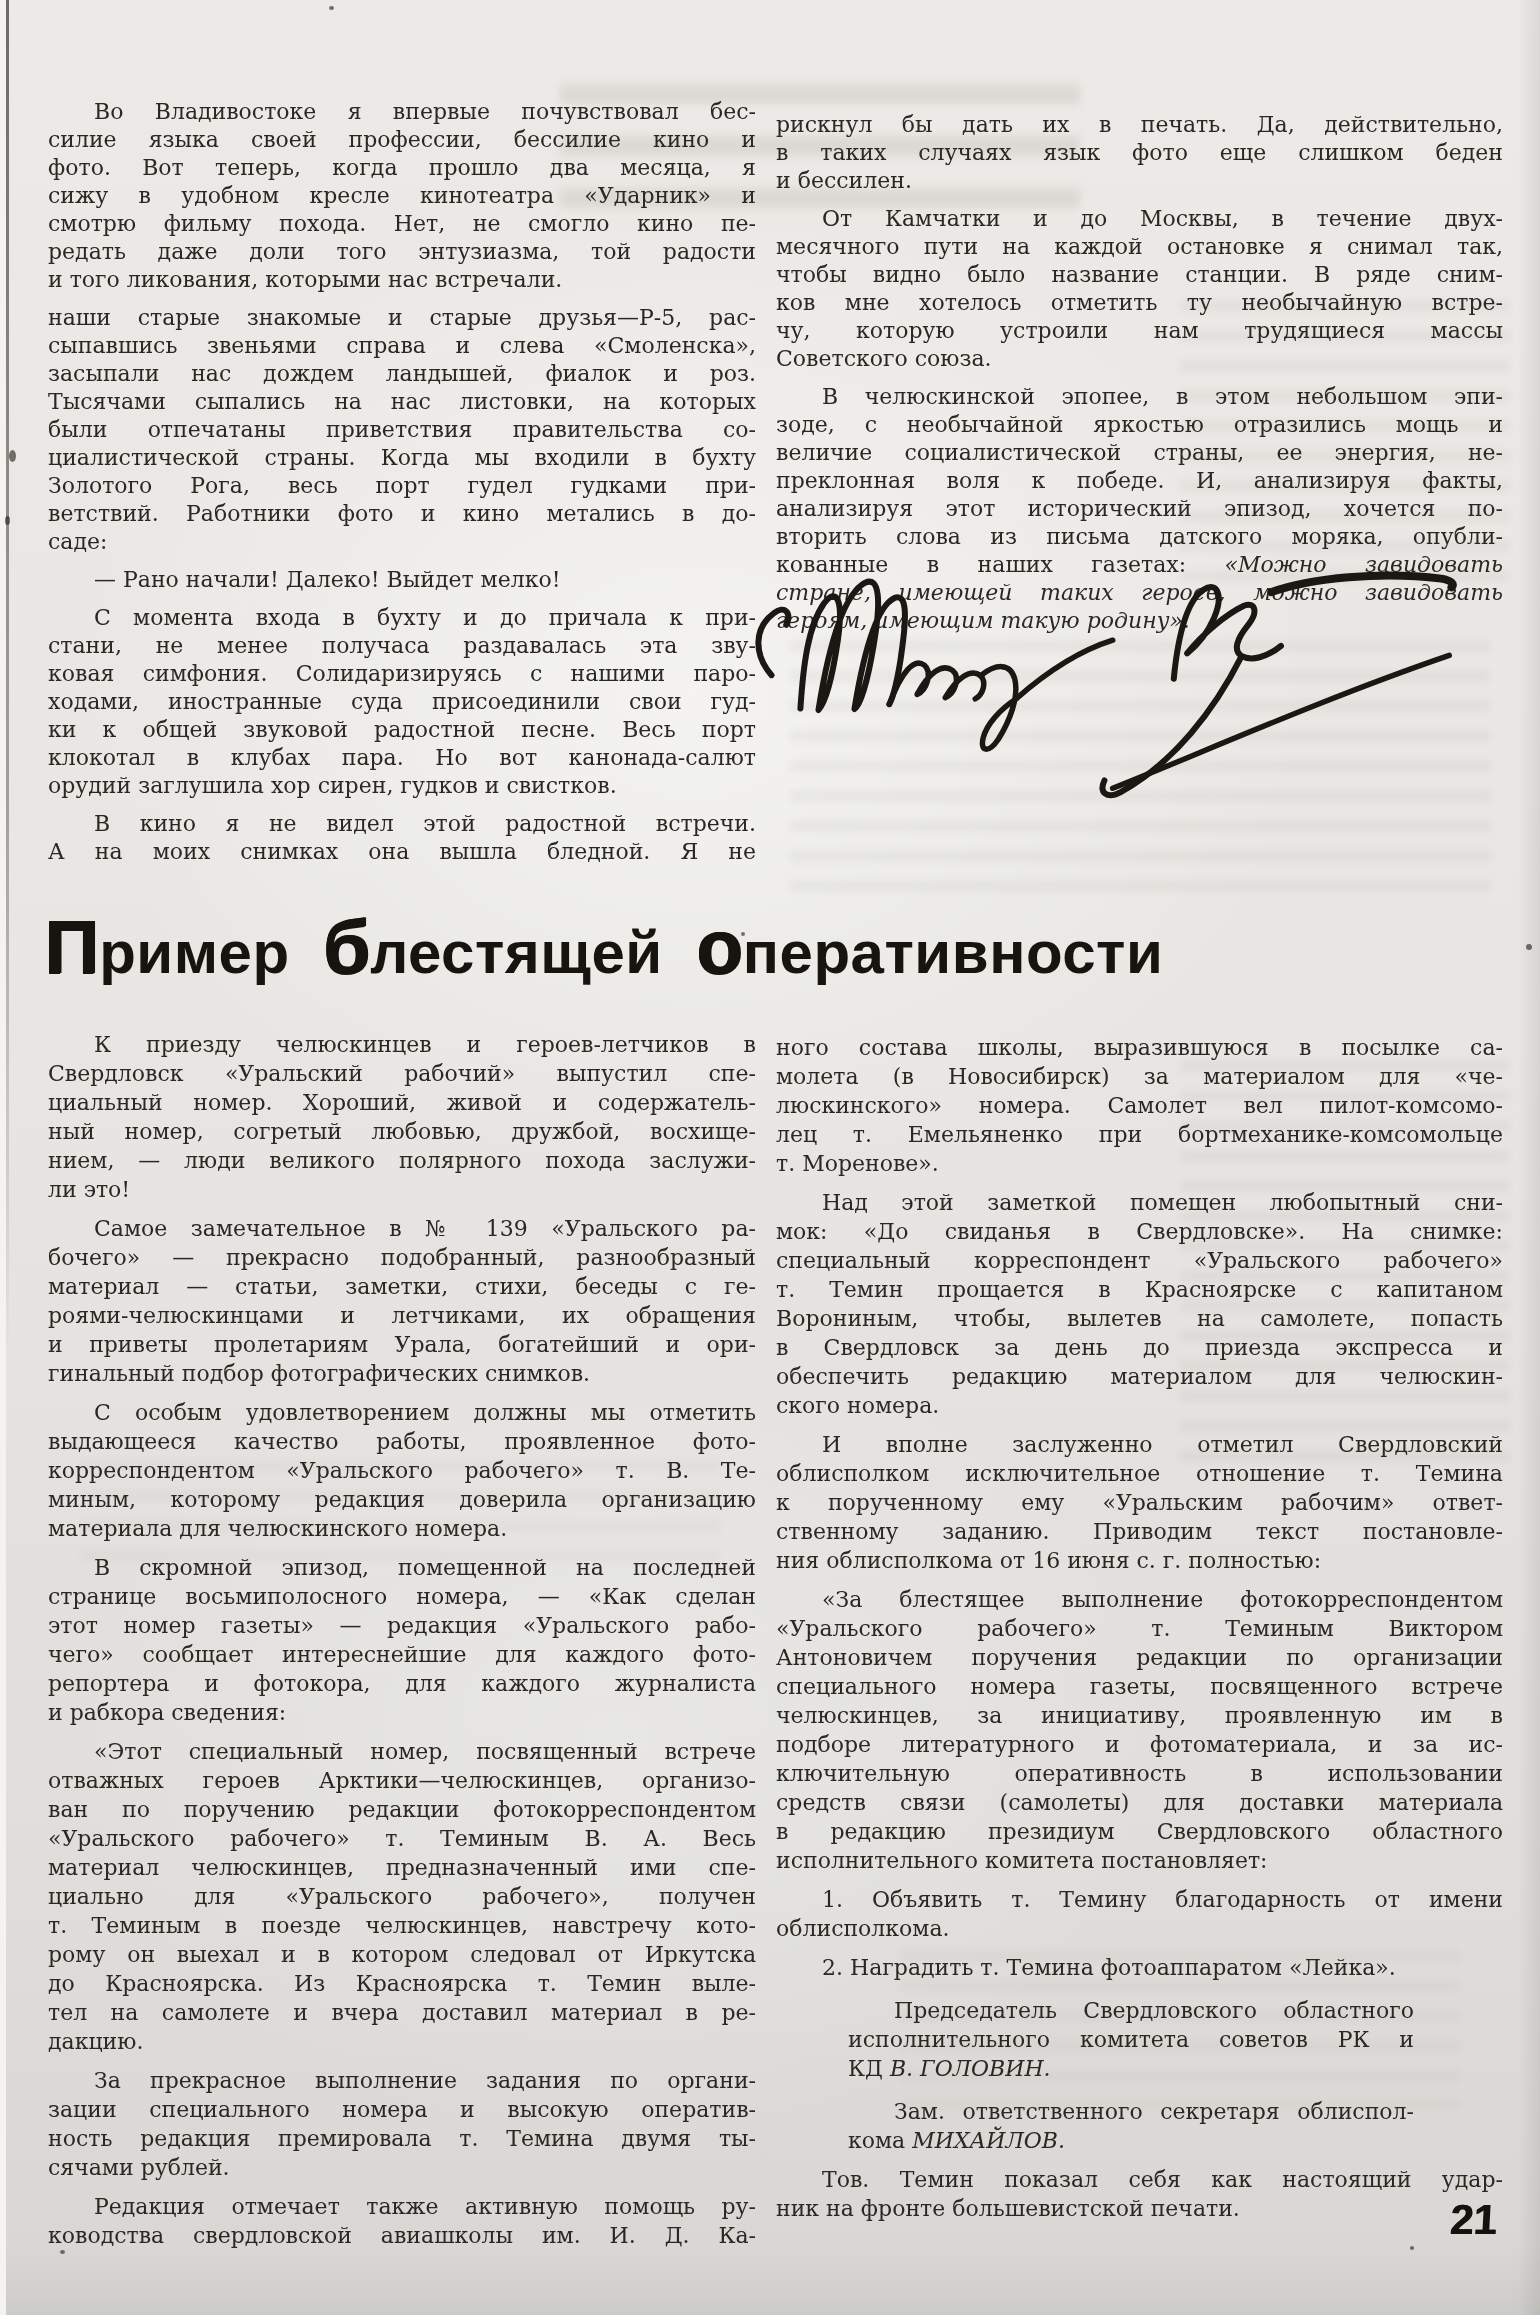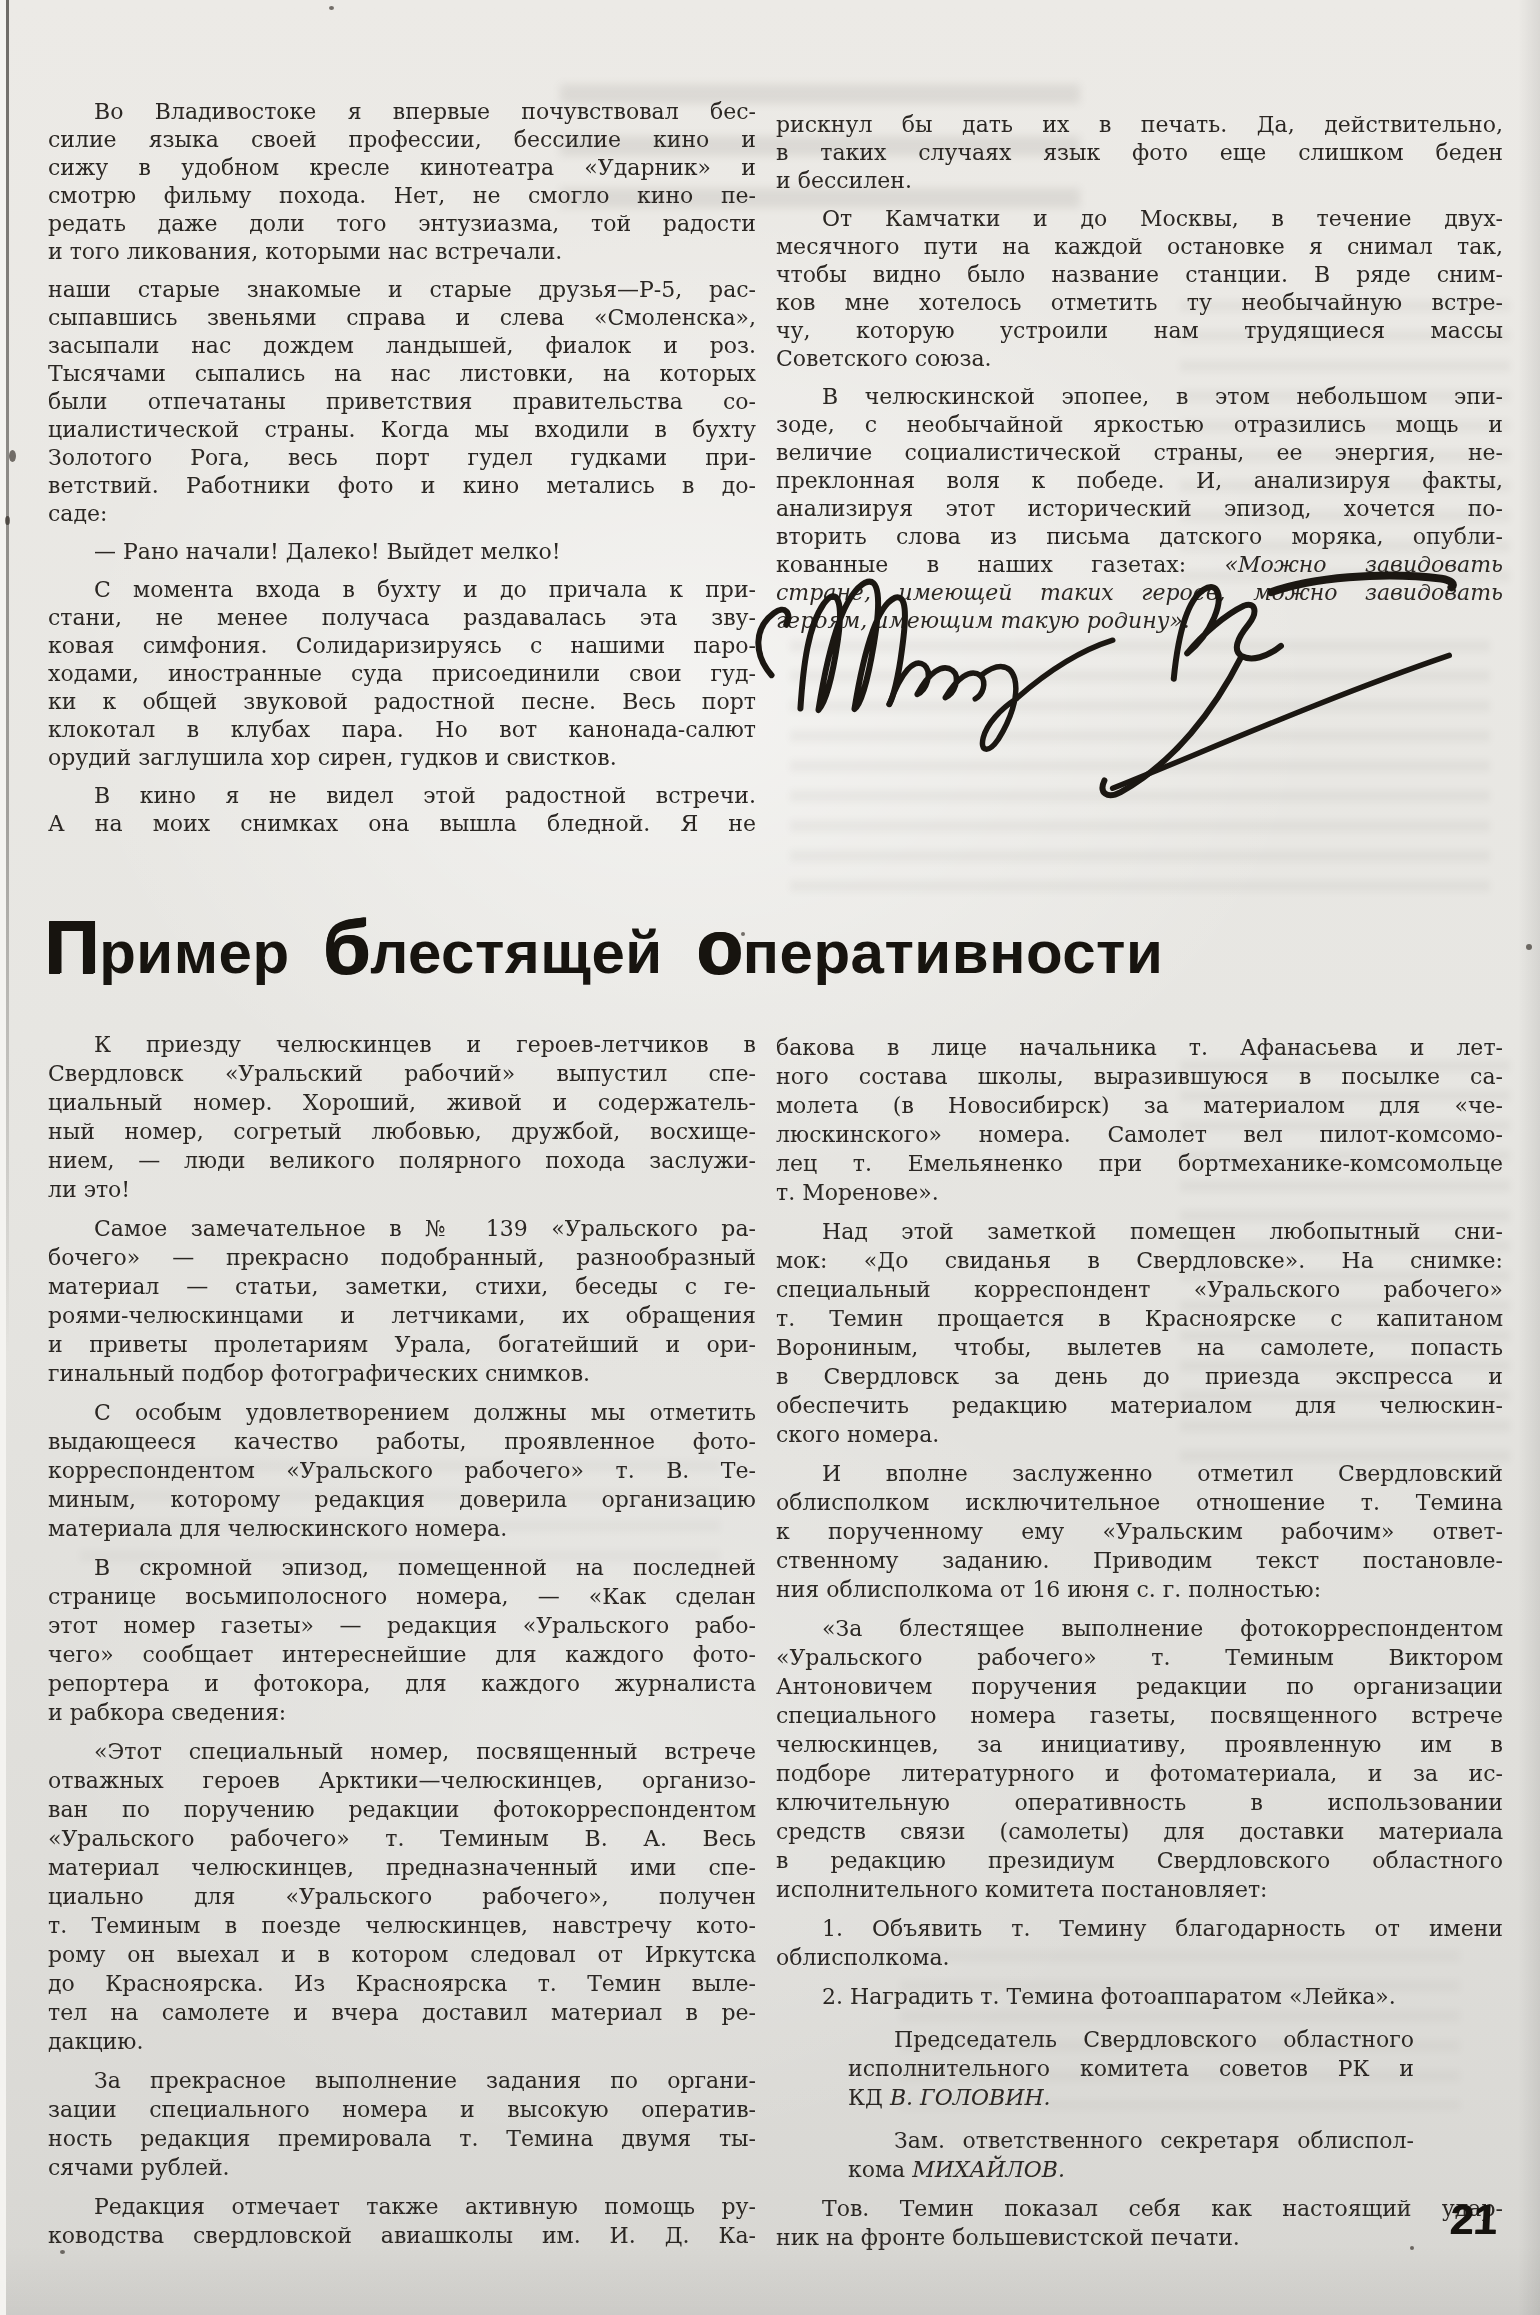--- a/index.html
+++ b/index.html
@@ -81,20 +81,21 @@
   <div class="sp" style="left:1526px;top:944px;width:6px;height:6px;"></div>
   <div class="sp" style="left:741px;top:932px;width:4px;height:4px;"></div>
   <div class="sp" style="left:60px;top:2250px;width:5px;height:4px;"></div>
   <div class="sp" style="left:1410px;top:2246px;width:4px;height:4px;"></div>
 
   <section class="article-top">
     <div class="col colA">
         <div class="para">
           <div class="line first"><span>Во Владивостоке я впервые почувствовал бес-</span></div>
           <div class="line"><span>силие языка своей профессии, бессилие кино и</span></div>
+          <div class="line"><span>фото. Вот теперь, когда прошло два месяца, я</span></div>
           <div class="line"><span>сижу в удобном кресле кинотеатра «Ударник» и</span></div>
           <div class="line"><span>смотрю фильму похода. Нет, не смогло кино пе-</span></div>
           <div class="line"><span>редать даже доли того энтузиазма, той радости</span></div>
           <div class="line end"><span>и того ликования, которыми нас встречали.</span></div>
         </div>
         <div class="para">
           <div class="line"><span>наши старые знакомые и старые друзья—Р-5, рас-</span></div>
           <div class="line"><span>сыпавшись звеньями справа и слева «Смоленска»,</span></div>
           <div class="line"><span>засыпали нас дождем ландышей, фиалок и роз.</span></div>
           <div class="line"><span>Тысячами сыпались на нас листовки, на которых</span></div>
@@ -215,21 +216,20 @@
           <div class="line"><span>ность редакция премировала т. Темина двумя ты-</span></div>
           <div class="line end"><span>сячами рублей.</span></div>
         </div>
         <div class="para">
           <div class="line first"><span>Редакция отмечает также активную помощь ру-</span></div>
           <div class="line"><span>ководства свердловской авиашколы им. И. Д. Ка-</span></div>
         </div>
       </div>
     <div class="col colD">
         <div class="para">
-          <div class="line"><span>бакова в лице начальника т. Афанасьева и лет-</span></div>
           <div class="line"><span>ного состава школы, выразившуюся в посылке са-</span></div>
           <div class="line"><span>молета (в Новосибирск) за материалом для «че-</span></div>
           <div class="line"><span>люскинского» номера. Самолет вел пилот-комсомо-</span></div>
           <div class="line"><span>лец т. Емельяненко при бортмеханике-комсомольце</span></div>
           <div class="line end"><span>т. Моренове».</span></div>
         </div>
         <div class="para">
           <div class="line first"><span>Над этой заметкой помещен любопытный сни-</span></div>
           <div class="line"><span>мок: «До свиданья в Свердловске». На снимке:</span></div>
           <div class="line"><span>специальный корреспондент «Уральского рабочего»</span></div>

